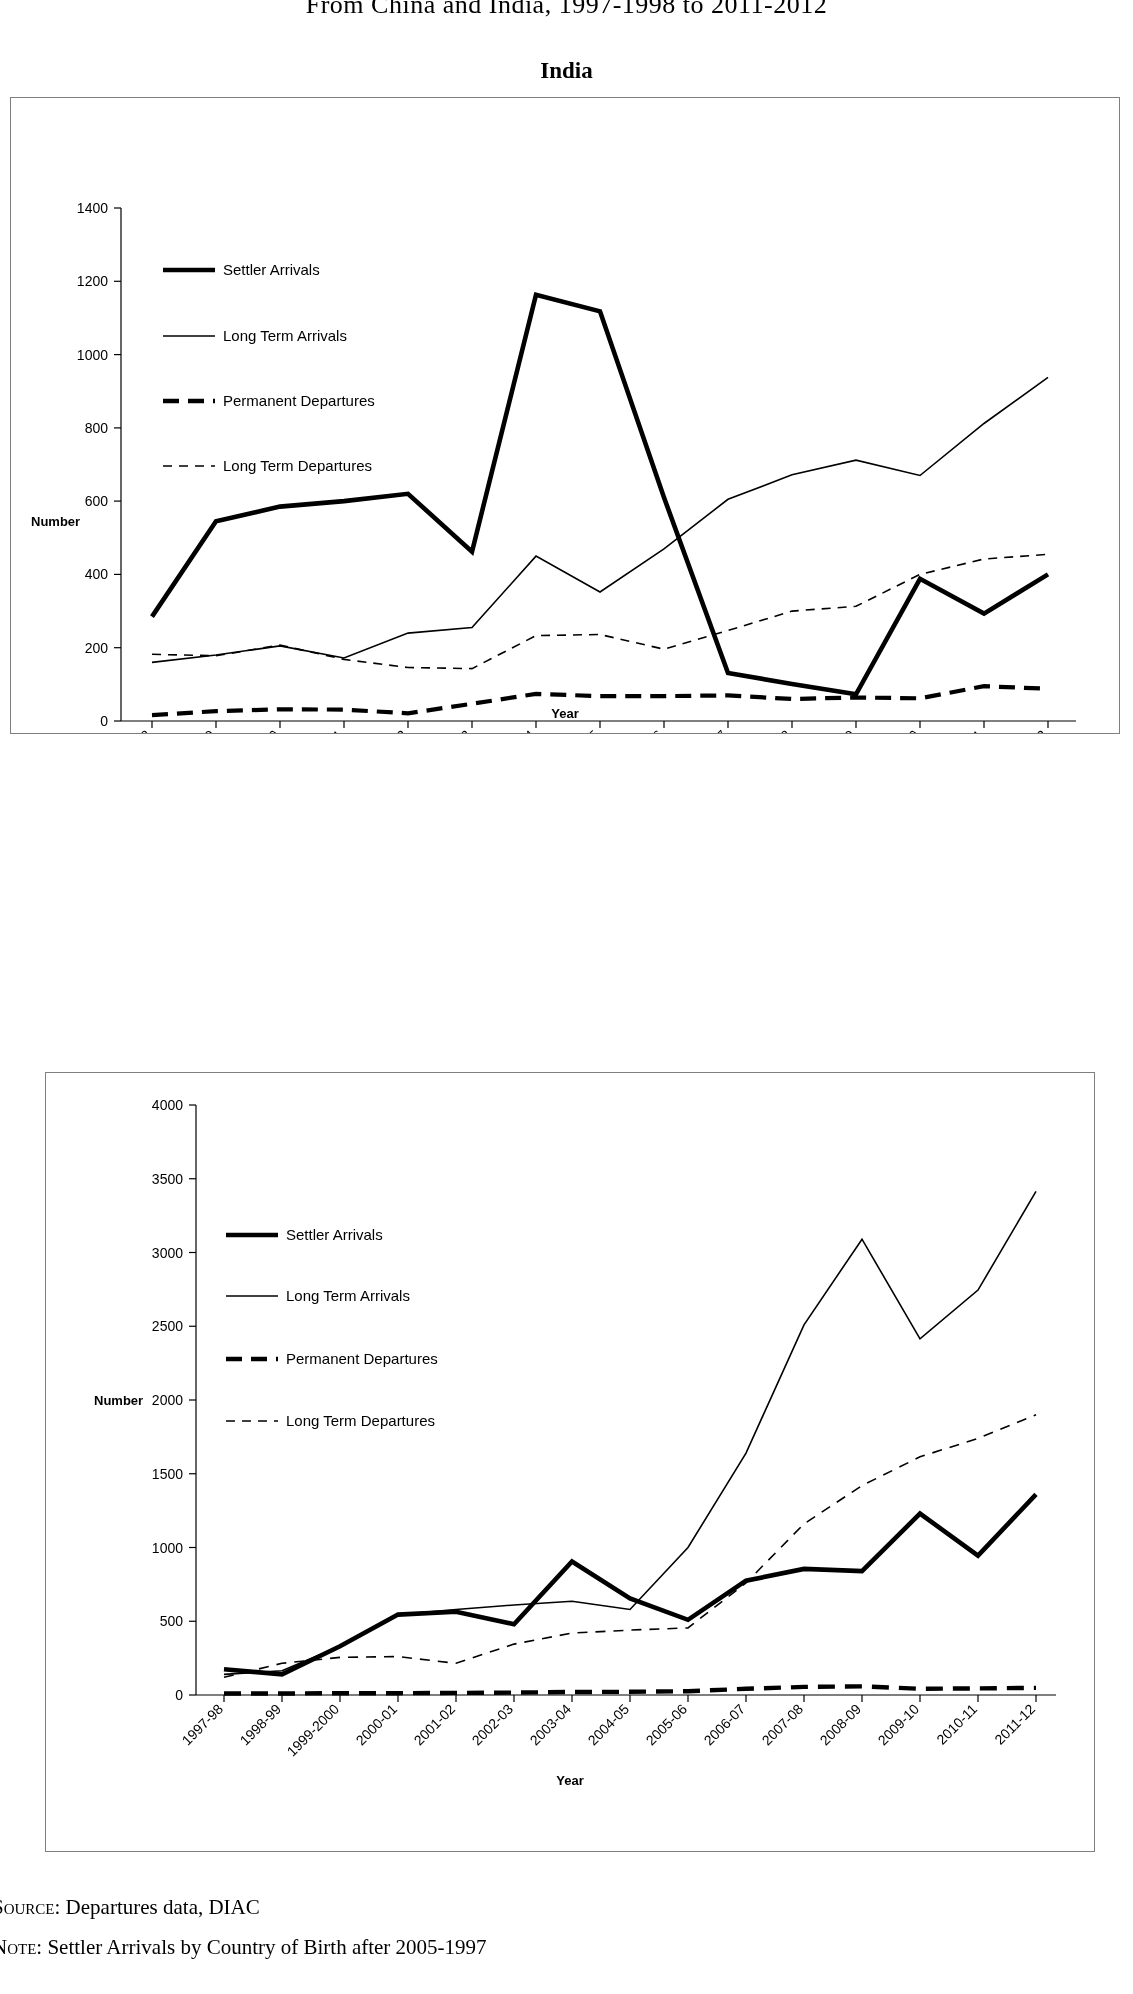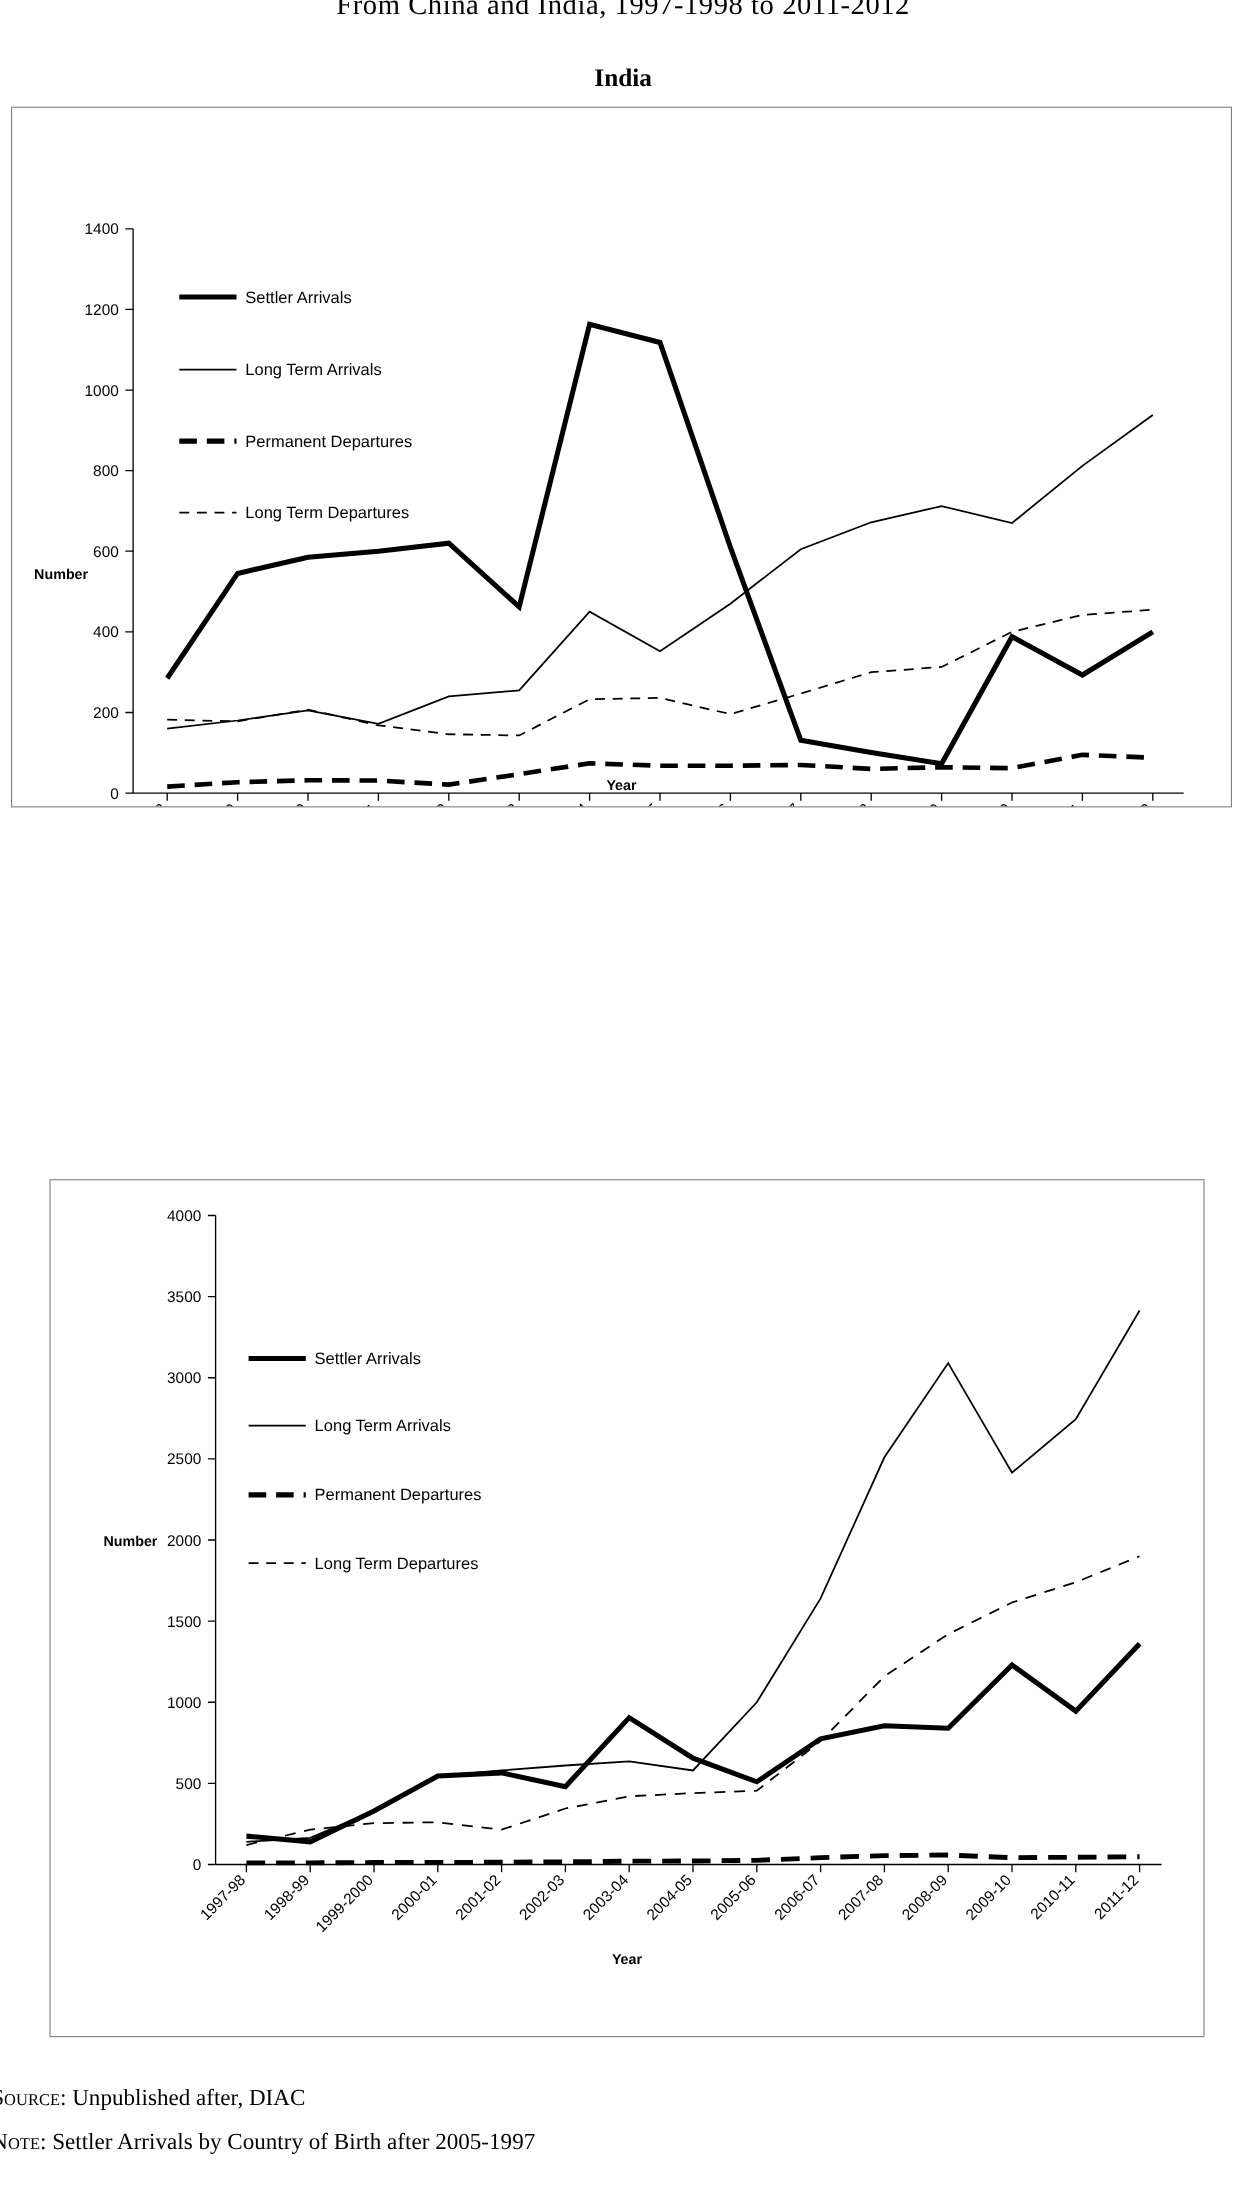--- a/index.html
+++ b/index.html
@@ -250,20 +250,20 @@
           <text transform="translate(932,637) rotate(-45)" text-anchor="end">2010-11</text>
           <text transform="translate(990,637) rotate(-45)" text-anchor="end">2011-12</text>
         </g>
       </svg>
     </div>
     <div class="axis-label" style="position:absolute;left:0;top:700px;width:1048px;text-align:center;">Year</div>
   </div>
 
   <div class="note-line" style="position:absolute;left:-8px;top:1895px;">
     <span class="smallcaps">Source:</span>
-    <span>Unpublished after, DIAC</span>
+    <span>Departures data, DIAC</span>
   </div>
   <div class="note-line" style="position:absolute;left:-8px;top:1935px;">
     <span class="smallcaps">Note:</span>
     <span>Settler Arrivals by Country of Birth after 2005-1997</span>
   </div>
 
 </div>
 
 </body></html>

